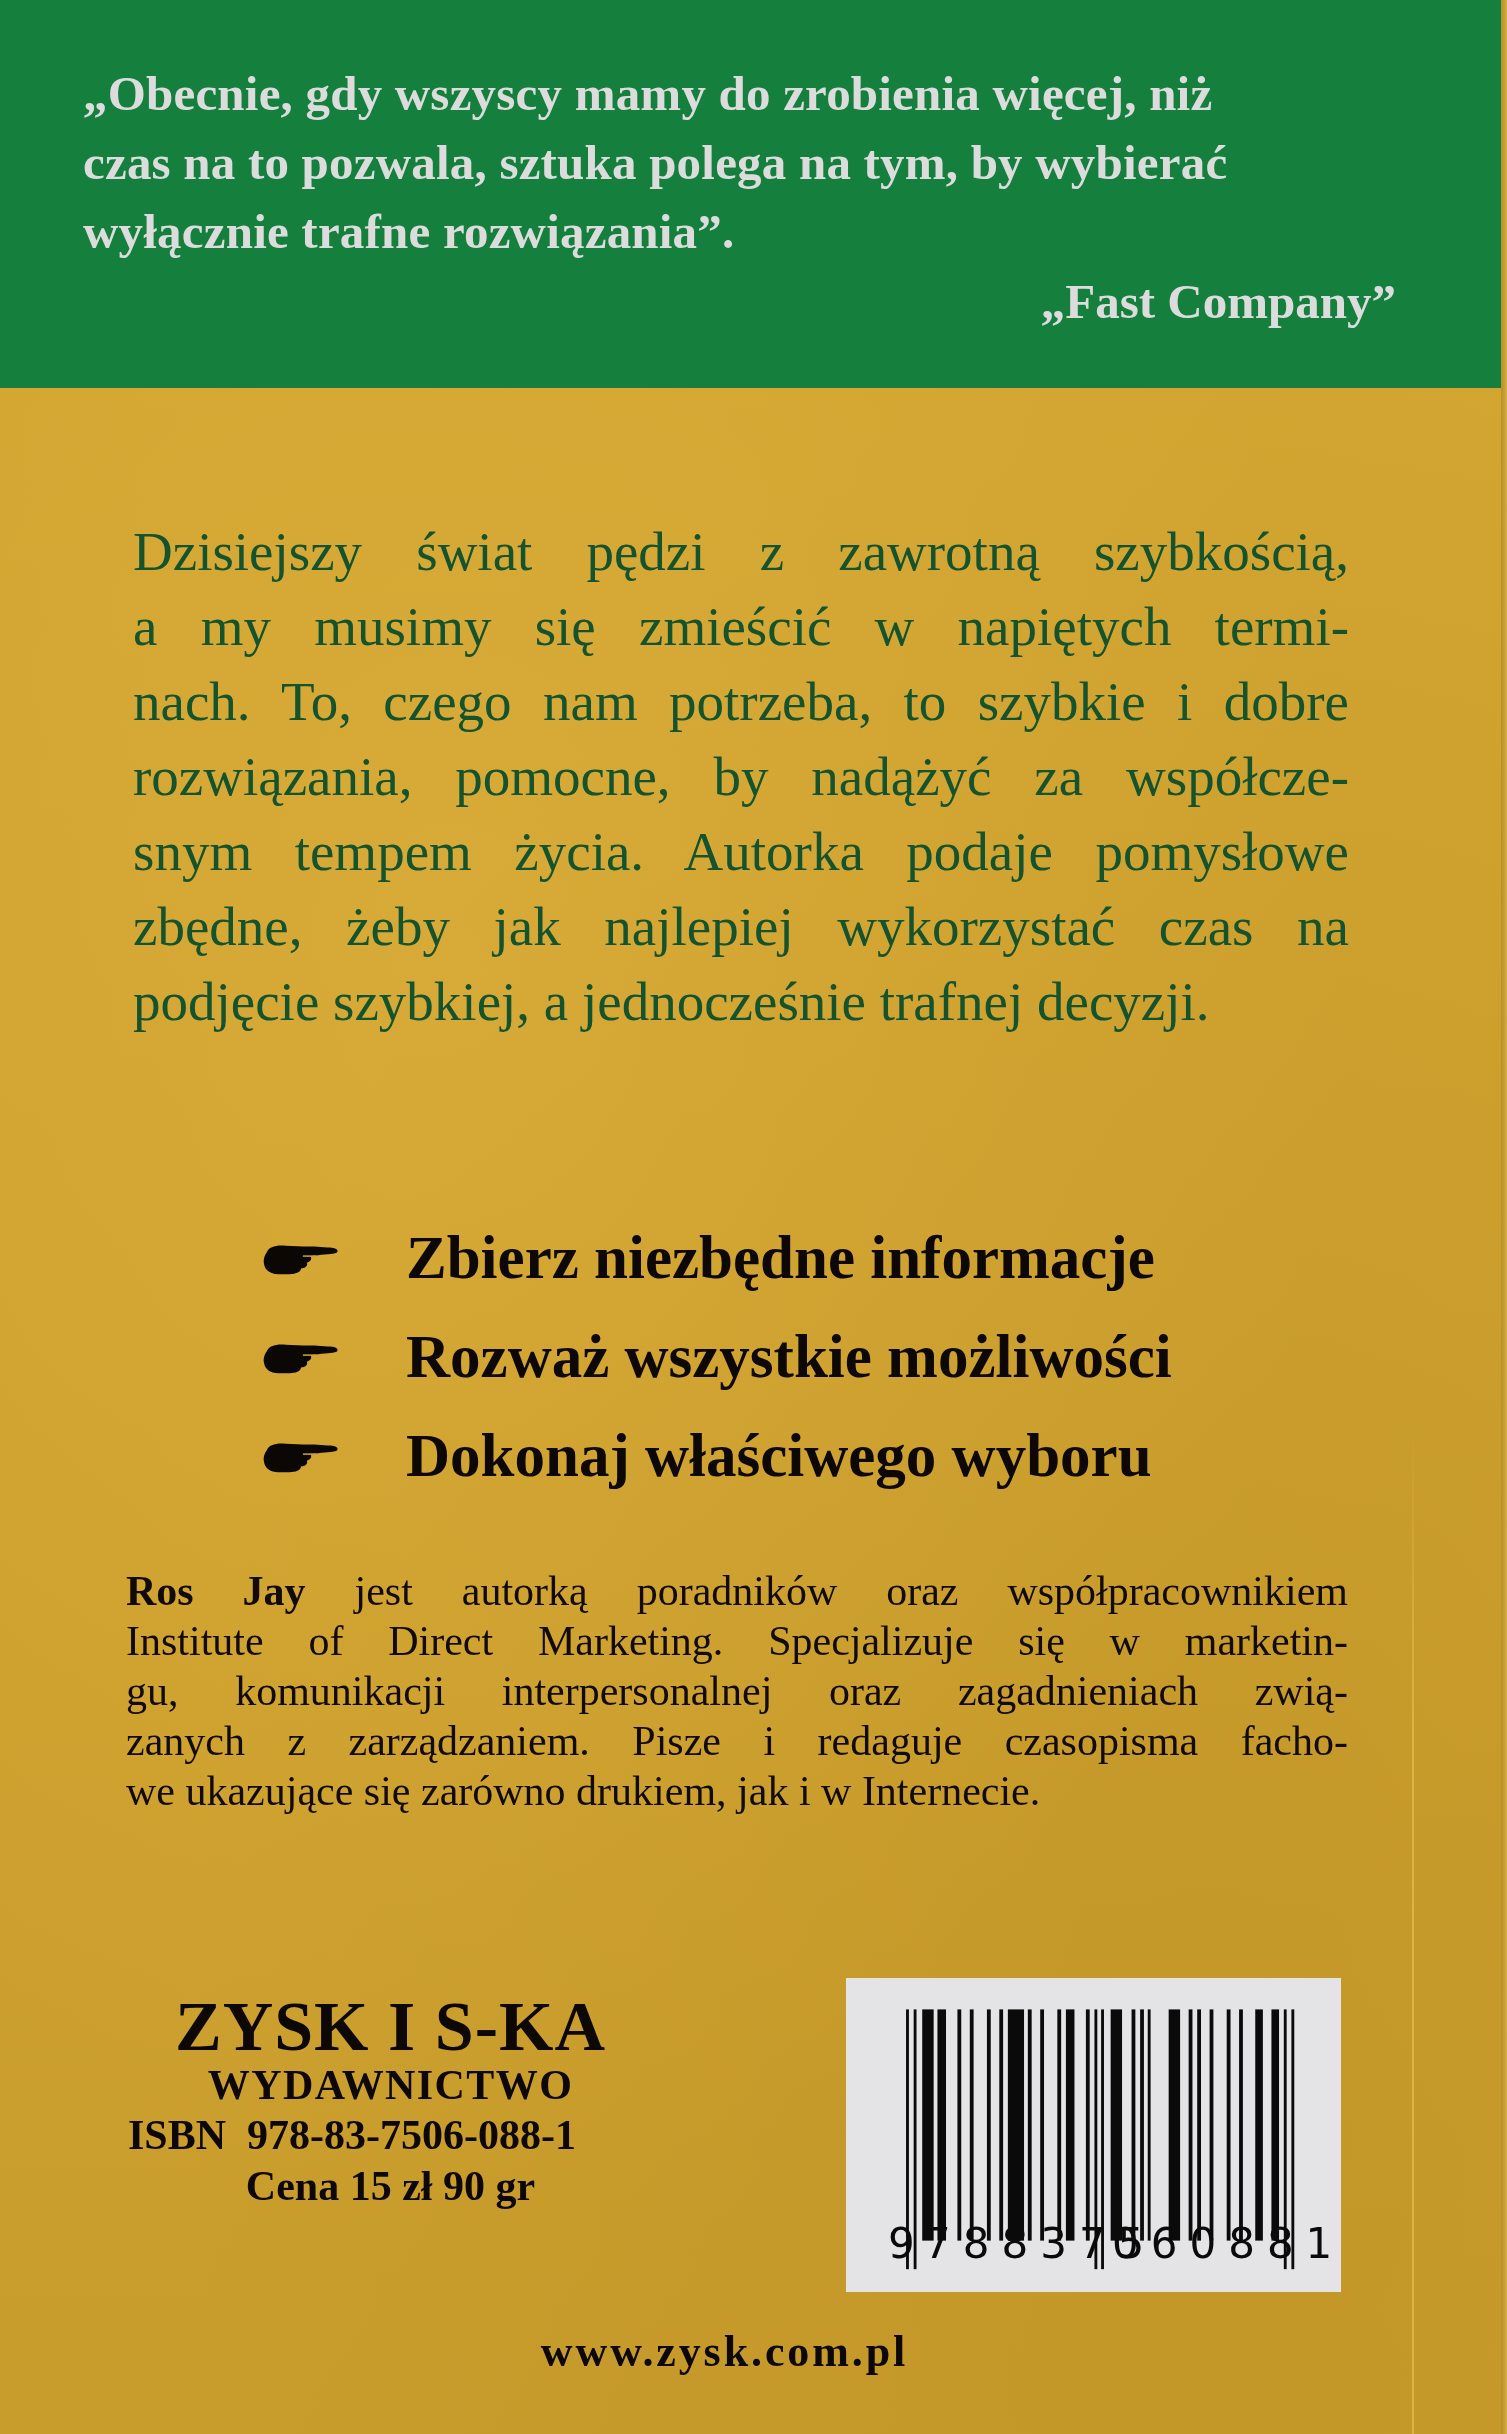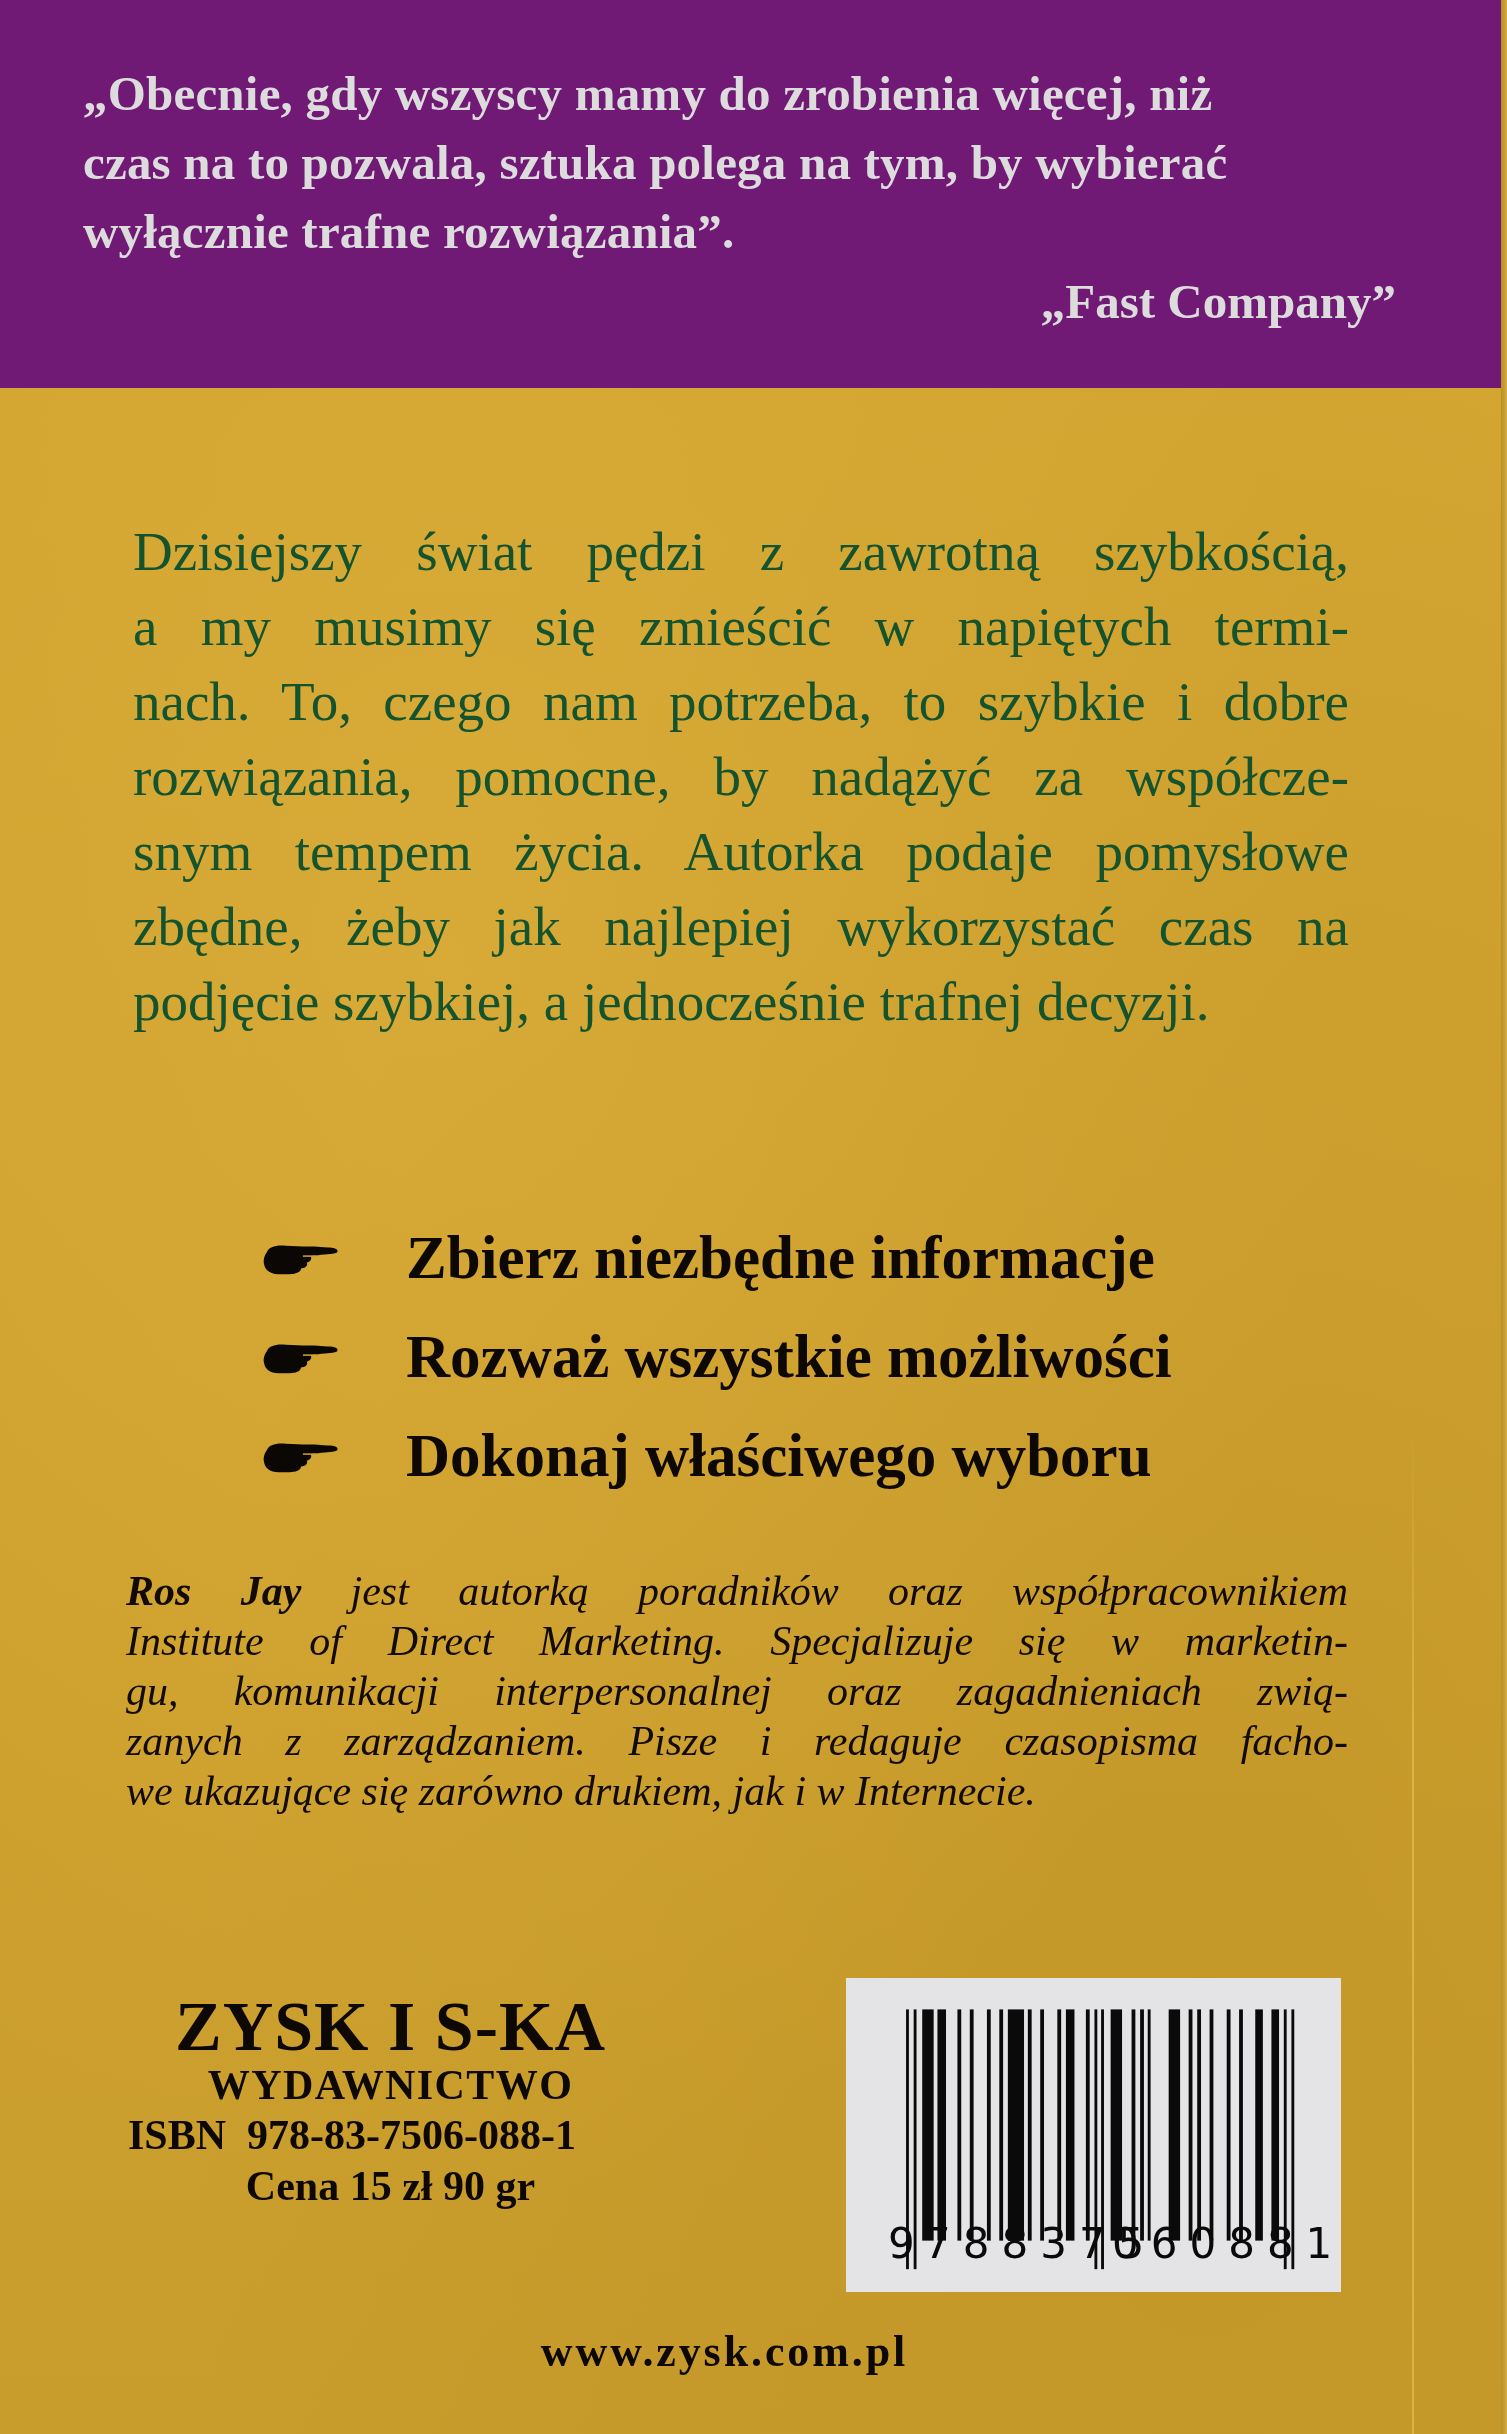--- a/index.html
+++ b/index.html
@@ -34,21 +34,21 @@
       left: 1412px; top: 1427px;
       width: 1.9px; height: 1008px;
       background: linear-gradient(180deg, rgba(240,200,90,0), rgba(240,200,90,0.55) 30%, rgba(240,200,90,0.55));
     }
 
     
     .quote-band {
       position: absolute;
       left: 0; top: 0;
       width: 1501px; height: 388px;
-      background: #701a75;
+      background: #15803d;
       color: #dcdcdc;
     }
     .quote-text {
       position: absolute;
       left: 83px; top: 59px;
       width: 1332px;
       font-weight: bold;
       font-size: 49px;
       line-height: 69px;
       letter-spacing: 0.2px;
@@ -116,21 +116,20 @@
       width: 1222px;
       color: #120b04;
       font-size: 42px;
       line-height: 50px;
     }
     .bio .line {
       display: block;
       white-space: nowrap;
       text-align: justify;
       text-align-last: justify;
-      font-style: italic;
     }
     .bio .line.last { text-align-last: left; }
     .bio .author-name { font-weight: bold; }
 
     
     .publisher {
       position: absolute;
       left: 105px; top: 1993px;
       width: 571px;
       color: #0d0804;

